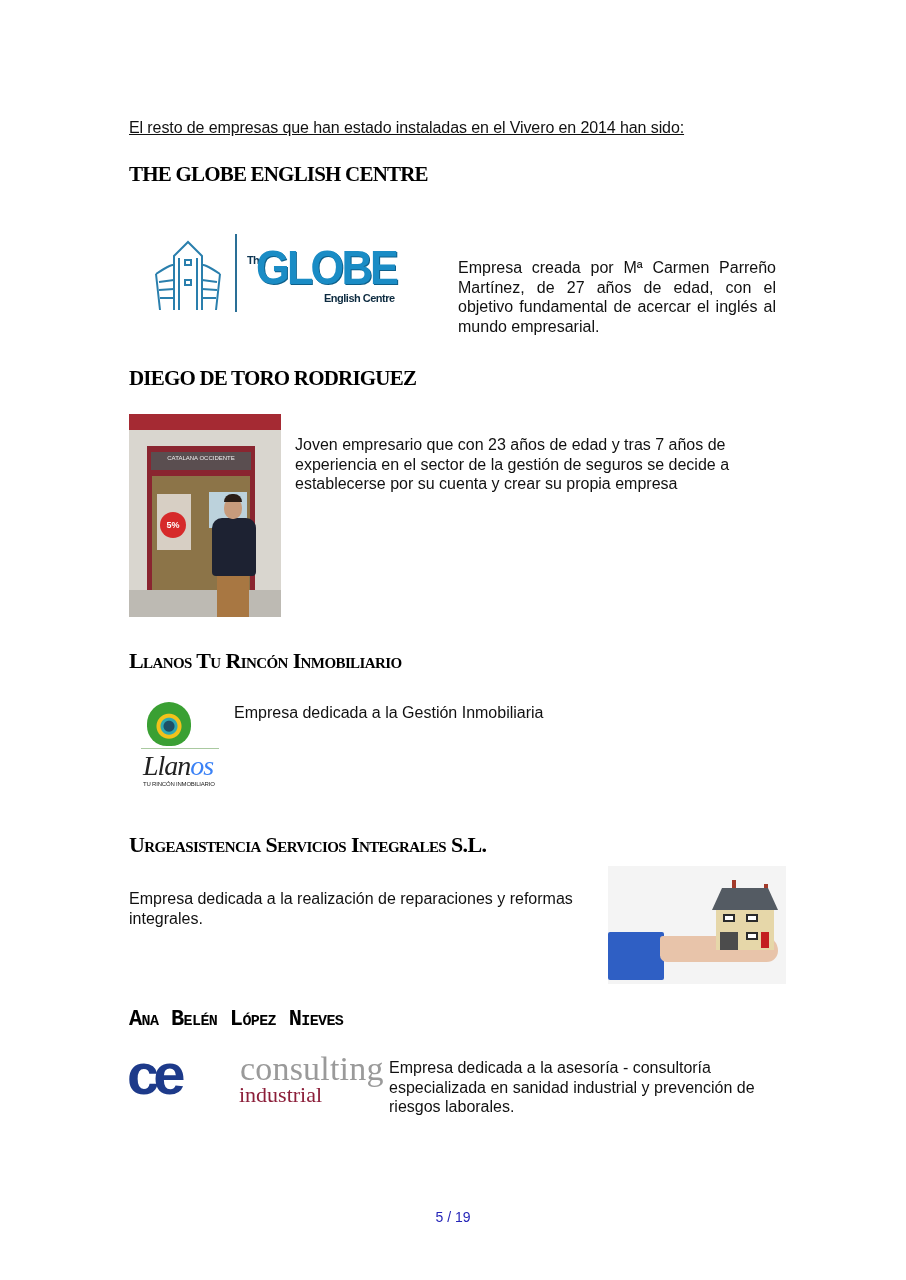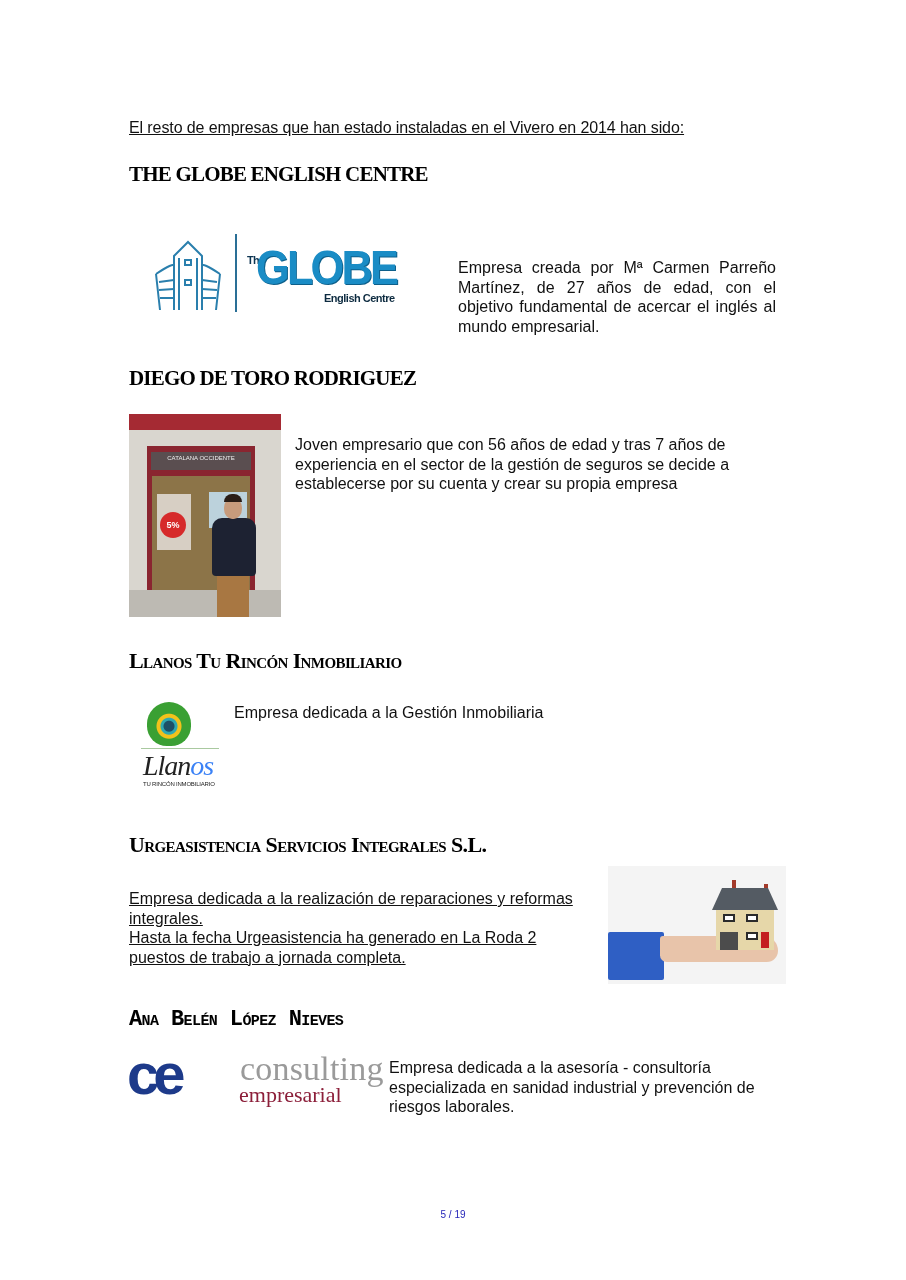--- a/index.html
+++ b/index.html
@@ -66,21 +66,21 @@
     .house-img .door { position: absolute; left: 153px; top: 66px; width: 8px; height: 16px; background: #c42020; }
     .house-img .win { position: absolute; width: 12px; height: 8px; background: #fff; border: 2px solid #2b2b2b; }
     .house-img .chim { position: absolute; width: 4px; height: 10px; background: #a33a2a; }
 
     
     .ce-logo { left: 127px; top: 1052px; width: 252px; height: 60px; }
     .ce-logo .ce { position: absolute; left: 0; top: -8px; font: bold 58px "Liberation Sans", sans-serif; color: #1d3a8a; letter-spacing: -6px; line-height: 60px; }
     .ce-logo .consulting { position: absolute; left: 74px; top: -2px; font: 34px "Liberation Serif", serif; color: #9a9a9a; letter-spacing: 0.2px; line-height: 38px; margin-left: 39px; }
     .ce-logo .empresarial { position: absolute; left: 112px; top: 30px; font: 22px "Liberation Serif", serif; color: #8c1f3a; line-height: 26px; }
 
-    .page-num { left: 0; top: 1209px; width: 906px; text-align: center; font-size: 10px; color: #2525b8; }
+    .page-num { left: 0; top: 1209px; width: 906px; text-align: center; font-size: 14px; color: #2525b8; }
   </style>
 </head>
 <body>
 
 <div class="abs intro">El resto de empresas que han estado instaladas en el Vivero en 2014 han sido:</div>
 
 <div class="abs heading caps" style="left:129px; top:162px;">THE GLOBE ENGLISH CENTRE</div>
 
 <div class="abs globe-logo">
   <svg width="72" height="76" viewBox="0 0 72 76" style="position:absolute;left:0;top:4px;">
@@ -113,38 +113,37 @@
       <div class="red" style="color:#fff;font:bold 9px 'Liberation Sans',sans-serif;text-align:center;line-height:26px;">5%</div>
     </div>
   <div class="poster2"></div>
   <div class="wall"></div>
   <div class="legs"></div>
   <div class="torso"></div>
   <div class="head"></div>
   <div class="hair"></div>
 </div>
 
-<div class="abs body-text" style="left:295px; top:435px; width:470px;">Joven empresario que con 56 años de edad y tras 7 años de experiencia en el sector de la gestión de seguros se decide a establecerse por su cuenta y crear su propia empresa</div>
+<div class="abs body-text" style="left:295px; top:435px; width:470px;">Joven empresario que con 23 años de edad y tras 7 años de experiencia en el sector de la gestión de seguros se decide a establecerse por su cuenta y crear su propia empresa</div>
 
 <div class="abs heading sc" style="left:129px; top:648px;">Llanos Tu Rincón Inmobiliario</div>
 
 <div class="abs llanos-logo">
   <div class="feather"></div>
   <div class="line"></div>
   <div class="word"><span>Llan</span><span class="os">os</span></div>
   <div class="tag">TU RINCÓN INMOBILIARIO</div>
 </div>
 
 <div class="abs body-text" style="left:234px; top:703px;">Empresa dedicada a la Gestión Inmobiliaria</div>
 
 <div class="abs heading sc" style="left:129px; top:832px;">Urgeasistencia Servicios Integrales S.L.</div>
 
-<div class="abs body-text" style="left:129px; top:889px; width:470px;text-decoration:underline;">
+<div class="abs body-text" style="left:129px; top:889px; width:470px;">
   <div>Empresa dedicada a la realización de reparaciones y reformas integrales.</div>
-  <div style="width:440px;">Hasta la fecha Urgeasistencia ha generado en La Roda 2 puestos de trabajo a jornada completa.</div>
 </div>
 
 <div class="abs house-img">
   <div class="sleeve"></div>
   <div class="hand"></div>
   <div class="chim" style="left:124px; top:14px;"></div>
   <div class="chim" style="left:156px; top:18px;"></div>
   <div class="roof"></div>
   <div class="walls"></div>
   <div class="win" style="left:115px; top:48px;"></div>
@@ -152,18 +151,18 @@
   <div class="win" style="left:138px; top:66px;"></div>
   <div class="garage"></div>
   <div class="door"></div>
 </div>
 
 <div class="abs heading sc" style="left:129px; top:1007px;font-family:Liberation Mono, monospace;">Ana Belén López Nieves</div>
 
 <div class="abs ce-logo">
   <div class="ce">ce</div>
   <div class="consulting">consulting</div>
-  <div class="empresarial">empresarial</div>
+  <div class="empresarial">industrial</div>
 </div>
 
 <div class="abs body-text" style="left:389px; top:1058px; width:400px;">Empresa dedicada a la asesoría - consultoría especializada en sanidad industrial y prevención de riesgos laborales.</div>
 
 <div class="abs page-num">5 / 19</div>
 
 </body></html>

